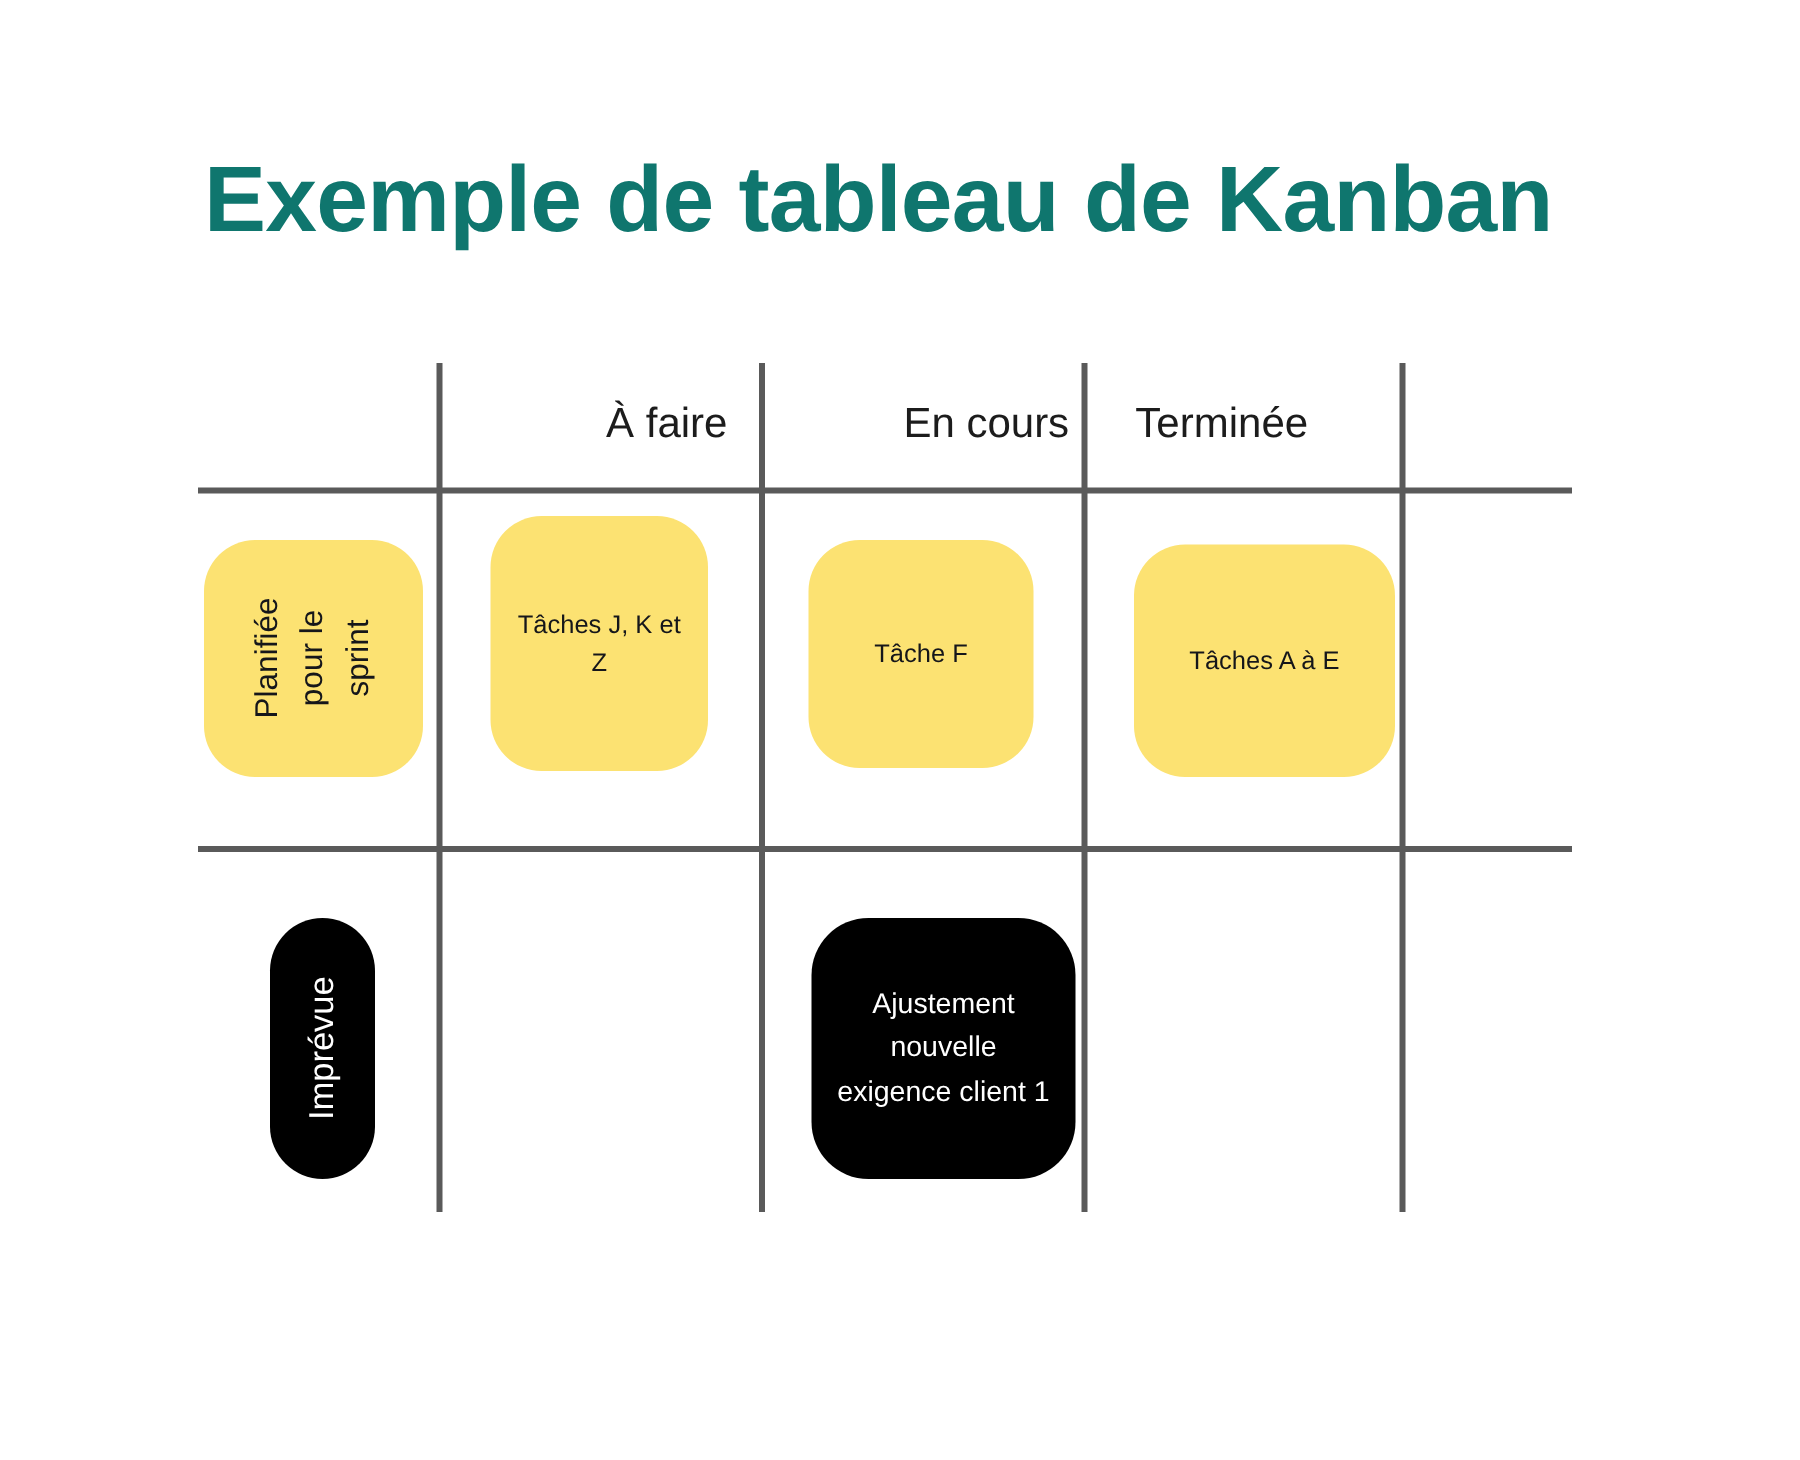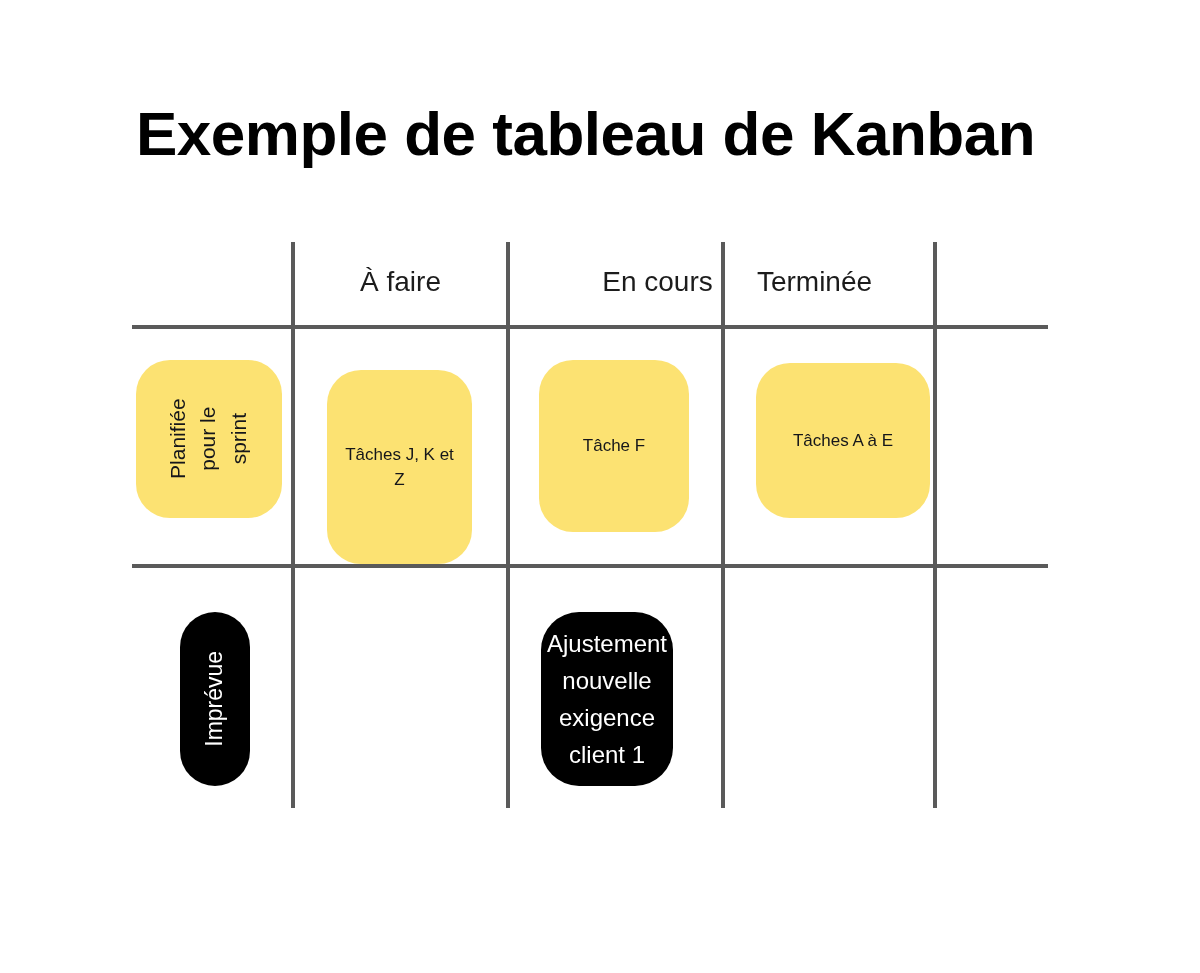--- a/index.html
+++ b/index.html
@@ -17,21 +17,21 @@
 
   
   #board-title {
     position: absolute;
     left: 136px;
     top: 58px;
     width: 940px;
     font-size: 62px;
     font-weight: bold;
     letter-spacing: -0.5px;
-    color: #000000;
+    color: #0f766e;
     white-space: nowrap;
     line-height: 1.1;
   }
 
   
   #kanban-board {
     position: absolute;
     left: 0;
     top: 0;
     width: 1200px;
@@ -115,61 +115,61 @@
   }
   #row-label-unplanned .label-text {
     font-size: 23px;
     line-height: 1.2;
     width: 168px;
   }
 
   
   #card-todo-1 {
     left: 327px;
-    top: 370px;
+    top: 344px;
     width: 145px;
-    height: 194px;
+    height: 170px;
   }
   #card-doing-1 {
     left: 539px;
     top: 360px;
     width: 150px;
-    height: 172px;
+    height: 152px;
   }
   #card-done-1 {
     left: 756px;
     top: 363px;
     width: 174px;
     height: 155px;
   }
   #card-doing-2 {
     left: 541px;
     top: 612px;
-    width: 132px;
+    width: 176px;
     height: 174px;
-    font-size: 24px;
+    font-size: 19px;
     line-height: 1.55;
   }
 </style>
 </head>
 <body>
 
 <h1 id="board-title">Exemple de tableau de Kanban</h1>
 
 <div id="kanban-board">
 
   <div class="grid-line-v" style="left:291px;"></div>
   <div class="grid-line-v" style="left:506px;"></div>
   <div class="grid-line-v" style="left:721px;"></div>
   <div class="grid-line-v" style="left:933px;"></div>
 
   <div class="grid-line-h" style="top:325px;"></div>
   <div class="grid-line-h" style="top:564px;"></div>
 
-  <div class="col-header" style="left:295px; width:211px;">À faire</div>
+  <div class="col-header" style="left:295px; width:211px;padding-left:44px;">À faire</div>
   <div class="col-header" style="left:510px; width:211px;margin-left:42px;">En cours</div>
   <div class="col-header" style="left:725px; width:179px;">Terminée</div>
 
   <div class="card card-yellow row-label-card" id="row-label-sprint">
     <span class="label-text">Planifiée
 pour le
 sprint</span>
   </div>
 
   <div class="card card-black row-label-card" id="row-label-unplanned">

